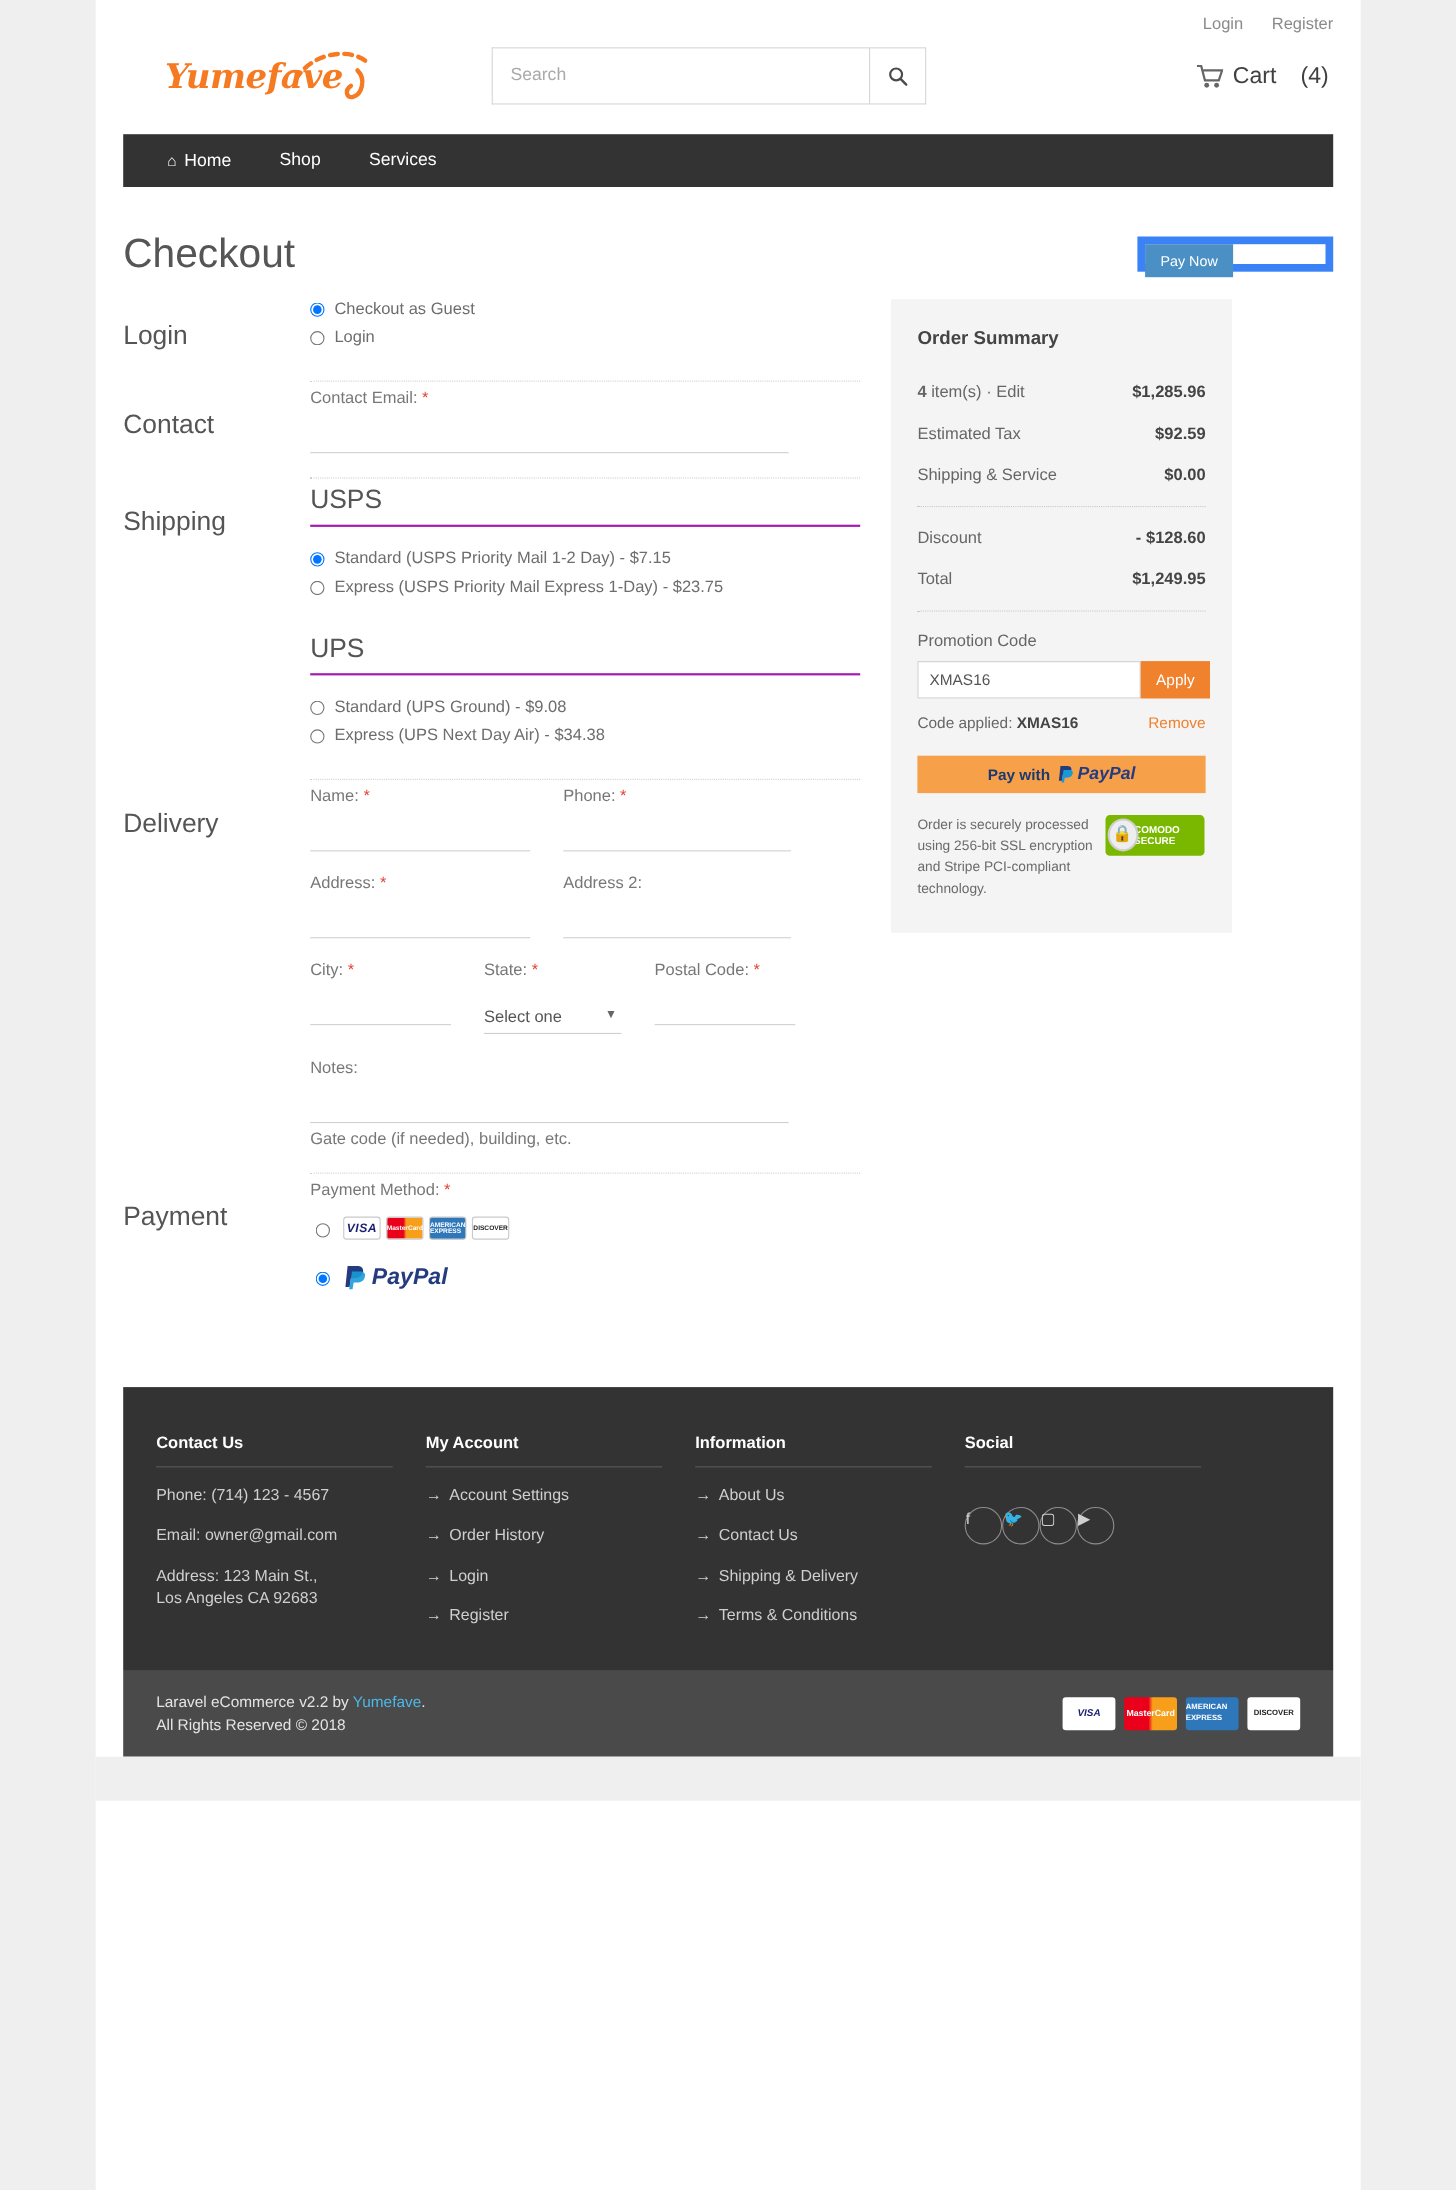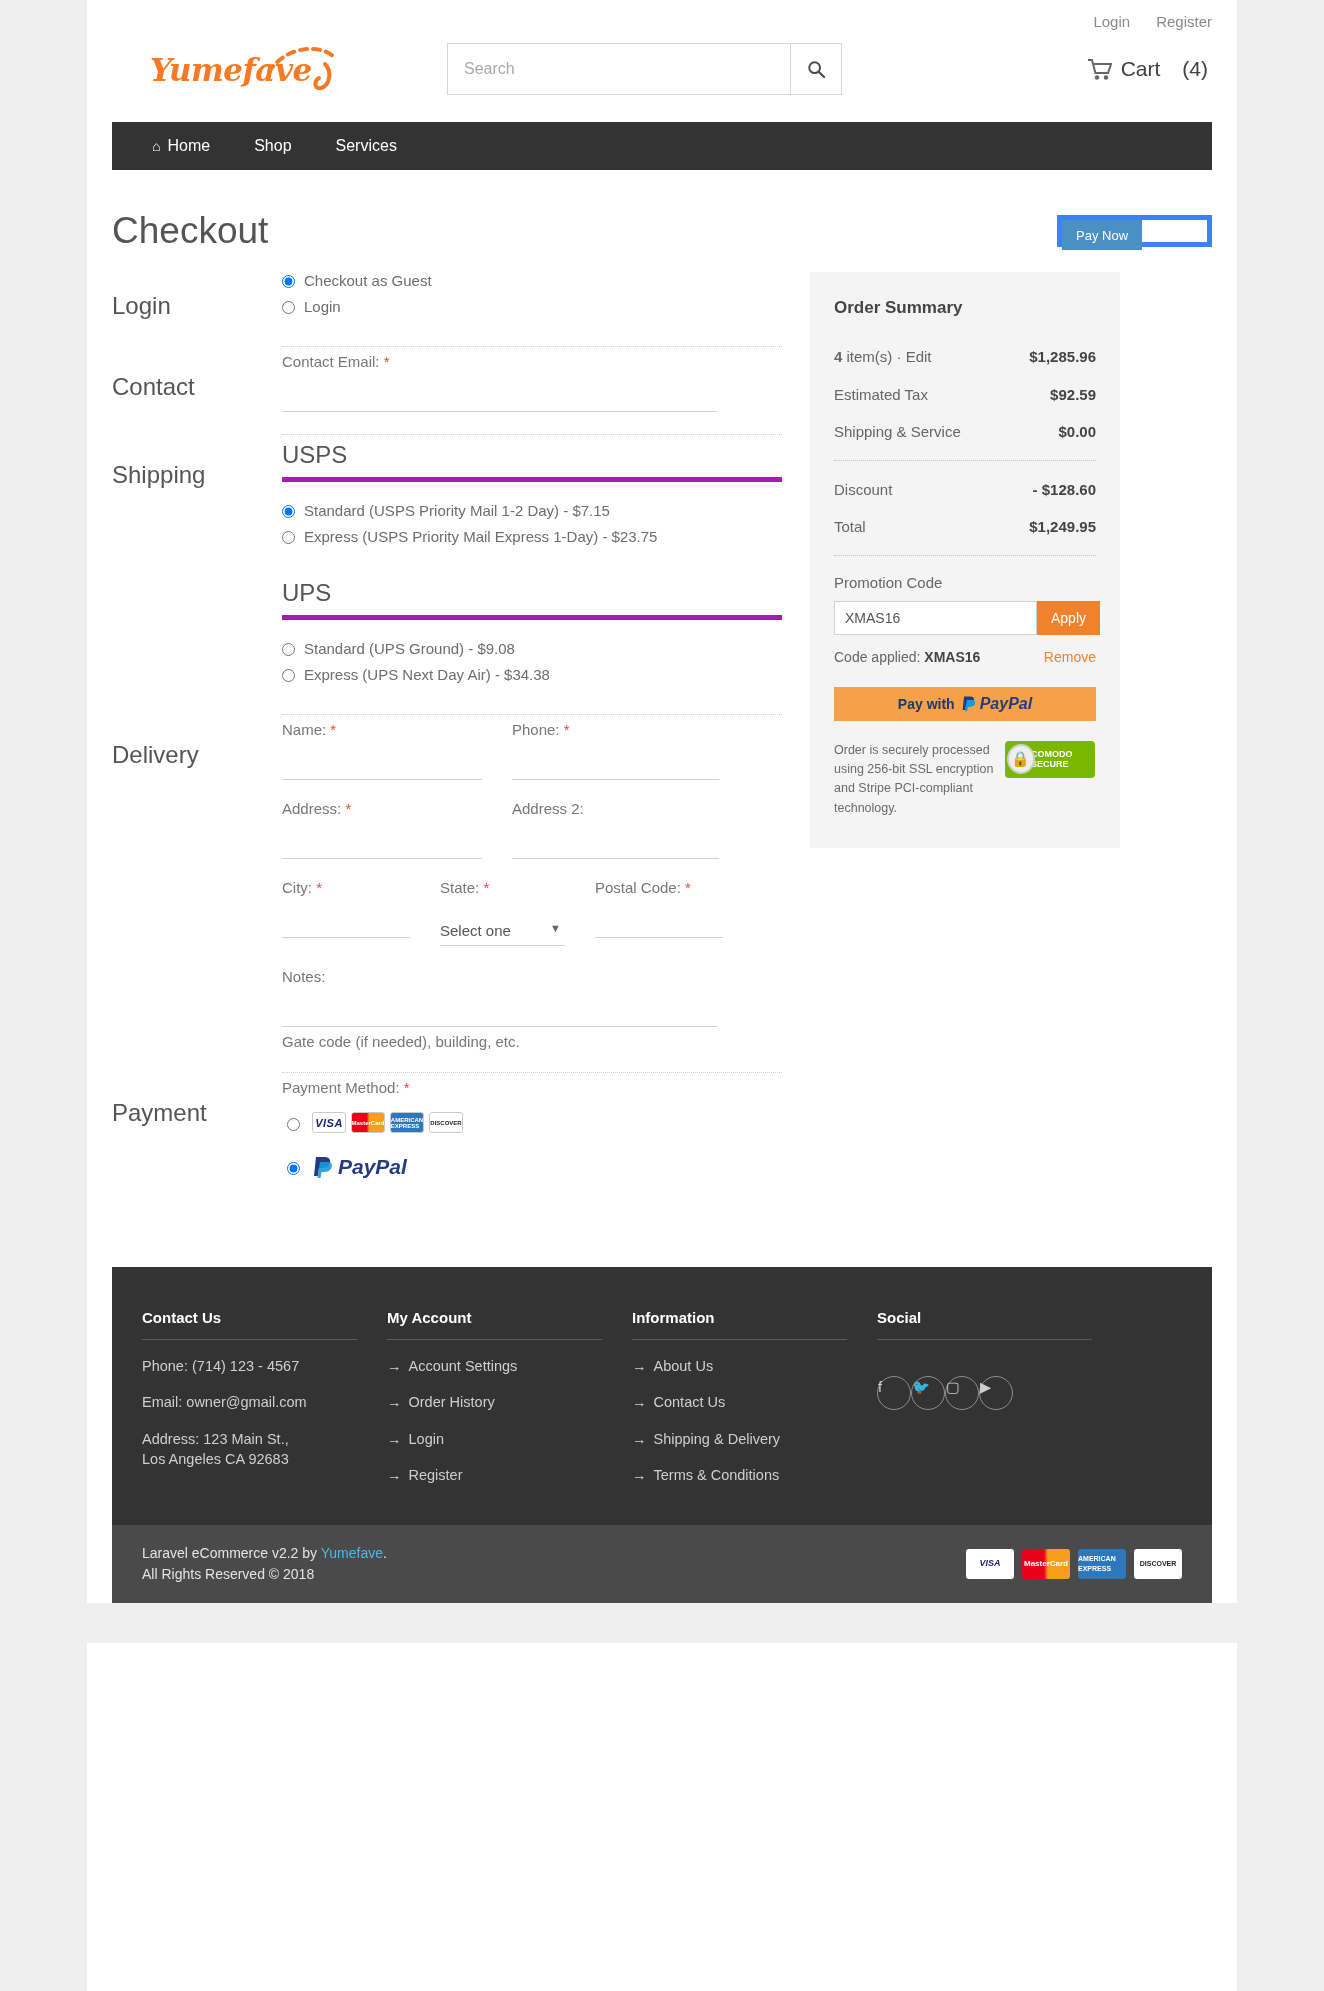--- a/index.html
+++ b/index.html
@@ -125,22 +125,22 @@
   }
   h1.page-title {
     font-size: 37px;
     font-weight: normal;
     color: #555;
     margin: 0;
     flex: 1;
   }
   .paynow-group {
     display: flex;
-    border: 5px solid #3b82f6;
-    width: 155px;
+    border: 7px solid #3b82f6;
+    width: 178px;
     height: 32px;
     background: #fff;
   }
   .paynow-btn {
     background: #4a90c4;
     color: #fff;
     font-size: 13px;
     border: none;
     padding: 0 14px;
     cursor: pointer;
@@ -196,21 +196,21 @@
     height: 38px;
     font-size: 15px;
     color: #555;
     outline: none;
     background: transparent;
   }
 
   .ship-head {
     font-size: 24px;
     color: #555;
-    border-bottom: 5px solid #a21caf;
+    border-bottom: 2px solid #a21caf;
     padding-bottom: 8px;
     margin: 0 0 20px 0;
     font-weight: normal;
   }
   .ship-head.second { margin-top: 34px; }
 
   
   .d-row { display: flex; margin-bottom: 20px; }
   .d-cell { margin-right: 30px; }
   .d-cell:last-child { margin-right: 0; }

